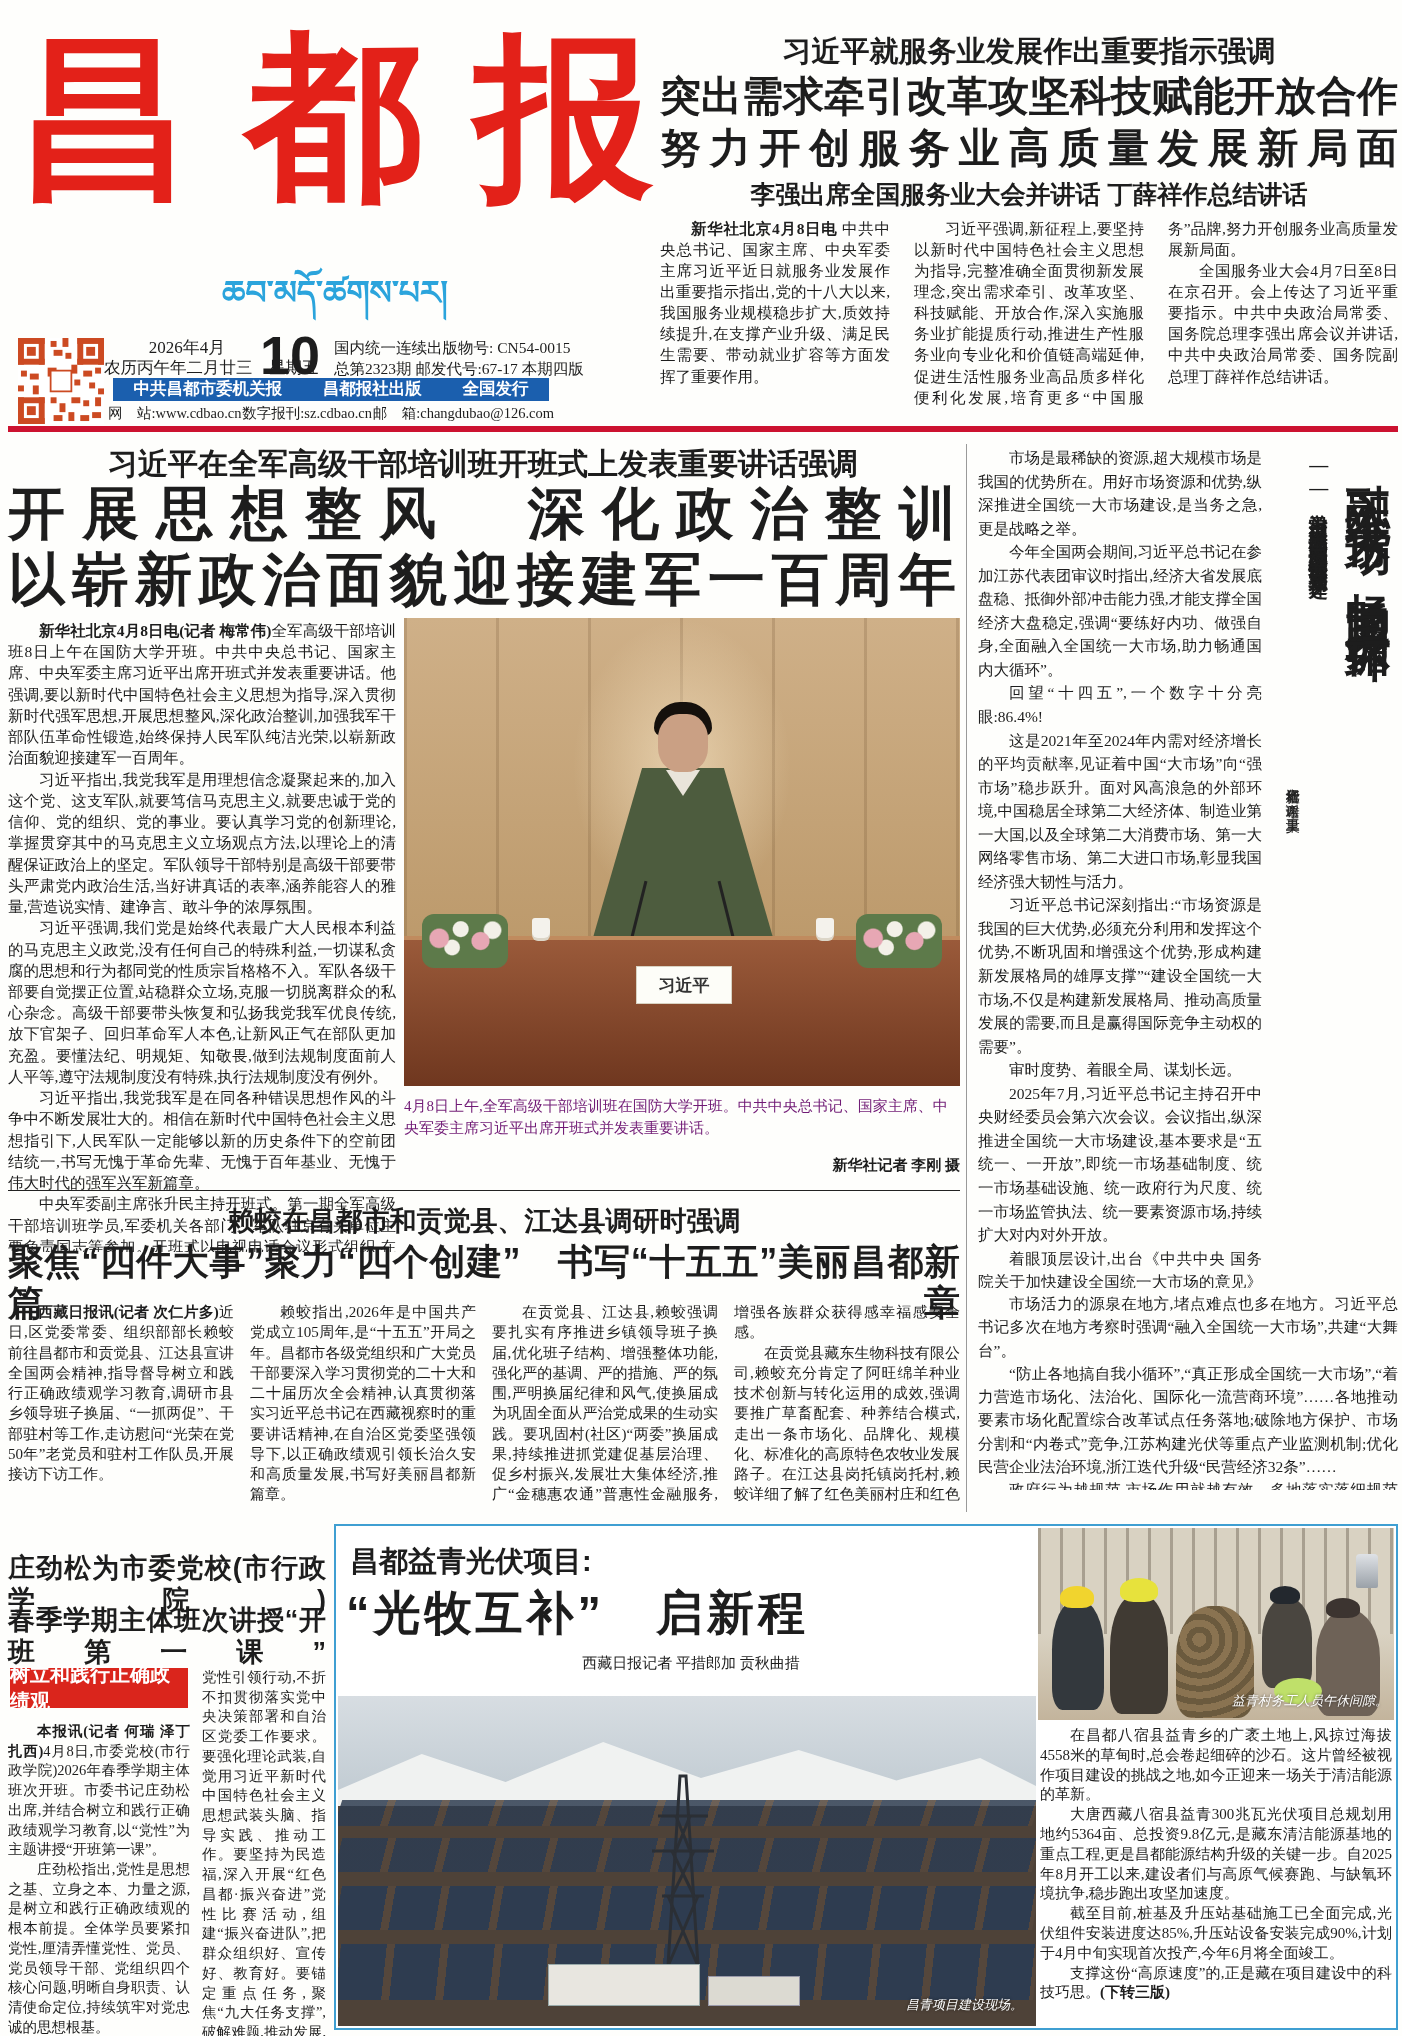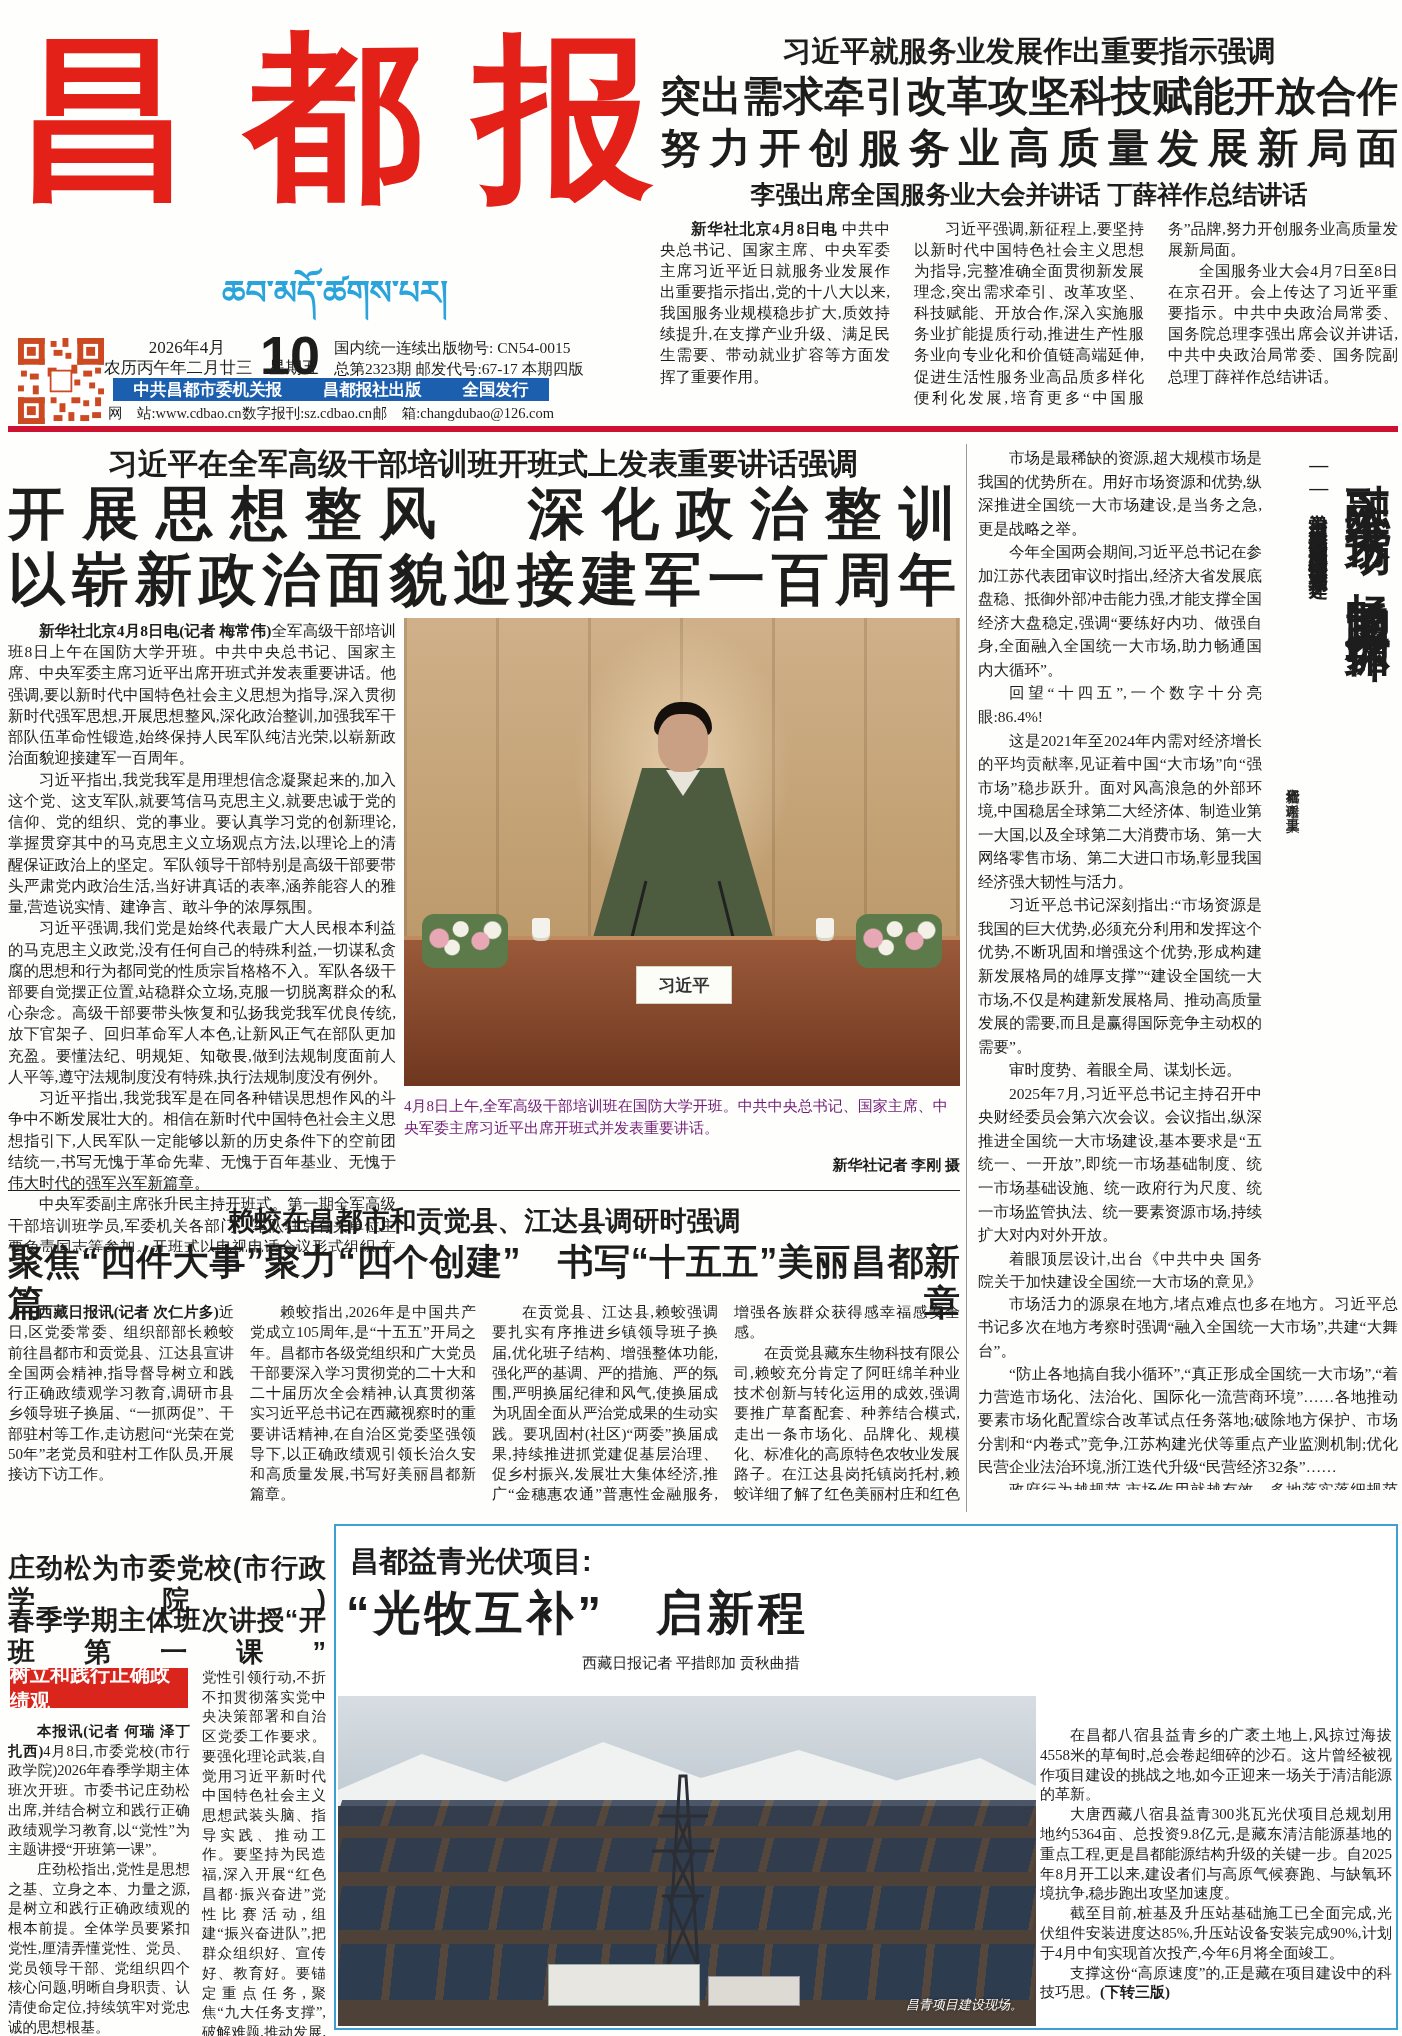--- a/index.html
+++ b/index.html
@@ -15,21 +15,21 @@
   .mast-title{left:15px;top:2px;font-size:178px;line-height:1.3;font-weight:900;color:#e32119;
               letter-spacing:52px;white-space:nowrap;font-family:"Liberation Sans",sans-serif;}
   .tibetan{left:160px;top:256px;width:350px;font-size:33px;font-weight:bold;color:#2ba4dc;text-align:center;}
   .qr{left:18px;top:338px;width:86px;height:86px;}
   .d-month{left:112px;top:336px;width:150px;text-align:center;font-size:17px;}
   .d-lunar{left:104px;top:357px;width:166px;text-align:center;font-size:16.5px;white-space:nowrap;}
   .d-day{left:260px;top:328px;font-size:54px;font-weight:900;line-height:1;}
   .d-issn{left:334px;top:338px;font-size:15.5px;white-space:nowrap;}
   .d-issue{left:334px;top:359px;font-size:15.5px;white-space:nowrap;}
   .orgbar{left:113px;top:378px;width:436px;height:23px;background:#1b5fae;color:#fff;
-          display:flex;justify-content:space-around;align-items:center;font-size:16.5px;font-weight:bold;}
+          display:flex;justify-content:space-around;font-size:16.5px;font-weight:bold;}
   .contact{left:108px;top:404px;width:446px;display:flex;justify-content:space-between;font-size:14.5px;}
   .redrule{left:8px;top:426px;width:1390px;height:6px;background:#cc1230;}
   
   .svc-kicker{left:660px;top:32px;width:738px;font-size:29px;font-weight:900;}
   .svc-h1{left:660px;top:74px;width:738px;font-size:41px;font-weight:900;line-height:1.1;}
   .svc-h2{left:660px;top:126px;width:738px;font-size:41px;font-weight:900;line-height:1.1;}
   .svc-sub{left:660px;top:178px;width:738px;font-size:25px;font-weight:900;}
   .svc-cols{left:660px;top:218px;width:738px;height:204px;column-count:3;column-gap:24px;
             font-size:15.5px;line-height:1.36;overflow:hidden;}
   
@@ -266,20 +266,35 @@
     </div>
   <div class="abs ps-col2 para">
       <p class="noindent">党性引领行动,不折不扣贯彻落实党中央决策部署和自治区党委工作要求。要强化理论武装,自觉用习近平新时代中国特色社会主义思想武装头脑、指导实践、推动工作。要坚持为民造福,深入开展“红色昌都·振兴奋进”党性比赛活动,组建“振兴奋进队”,把群众组织好、宣传好、教育好。要锚定重点任务,聚焦“九大任务支撑”,破解难题,推动发展,扛起政治责任,全面从严治党,严于律己、严负其责、严管所辖,以实干实绩捍卫“西藏第一面五星红旗升起的地方”的尊严和荣光。</p>
     </div>
 
   <div class="abs bluebox">
     <div class="abs sol-eyebrow sans">昌都益青光伏项目:</div>
     <div class="abs sol-h sans">“光牧互补”　启新程</div>
     <div class="abs sol-byline">西藏日报记者 平措郎加 贡秋曲措</div>
 
+    <div class="abs photo worker-photo">
+      <div class="abs wk-posts"></div>
+      <div class="abs person" style="left:14px;top:72px;width:52px;height:110px;background:#33383d;"></div>
+      <div class="abs hat" style="left:22px;top:58px;width:34px;height:22px;background:#f1d42e;"></div>
+      <div class="abs person" style="left:72px;top:66px;width:58px;height:120px;background:#403a33;"></div>
+      <div class="abs hat" style="left:82px;top:50px;width:38px;height:24px;background:#e7e23c;"></div>
+      <div class="abs person" style="left:138px;top:78px;width:78px;height:112px;background:repeating-radial-gradient(circle at 30% 30%,#8a7351 0 7px,#6b5a3e 7px 13px);"></div>
+      <div class="abs person" style="left:224px;top:70px;width:50px;height:90px;background:#4a4640;"></div>
+      <div class="abs hat" style="left:232px;top:58px;width:30px;height:18px;background:#23282e;"></div>
+      <div class="abs person" style="left:278px;top:82px;width:64px;height:106px;background:#6e6257;"></div>
+      <div class="abs hat" style="left:288px;top:70px;width:34px;height:20px;background:#3c3430;"></div>
+      <div class="abs" style="left:318px;top:26px;width:22px;height:34px;background:linear-gradient(#dfe2e6,#9aa1a8);border-radius:4px 4px 2px 2px;"></div>
+      <div class="abs" style="left:236px;top:150px;width:48px;height:26px;background:#bfe06a;border-radius:50%;"></div>
+      <div class="abs wk-caption">益青村务工人员午休间隙。</div>
+    </div>
 
     <div class="abs photo solar-photo">
       <div class="abs sp-sky"></div>
       <div class="abs sp-mtn"></div>
       <div class="abs sp-field" style="left:0;top:104px;width:698px;height:26px;transform:skewX(-18deg);opacity:.85;"></div>
       <div class="abs sp-field" style="left:0;top:142px;width:698px;height:34px;transform:skewX(-14deg);opacity:.9;"></div>
       <div class="abs sp-field" style="left:0;top:190px;width:698px;height:44px;transform:skewX(-10deg);"></div>
       <div class="abs sp-field" style="left:0;top:248px;width:698px;height:56px;transform:skewX(-6deg);"></div>
       <svg class="abs" style="left:290px;top:60px;" width="110" height="210" viewBox="0 0 110 210">
         <g stroke="#2b2f35" stroke-width="3" fill="none">

